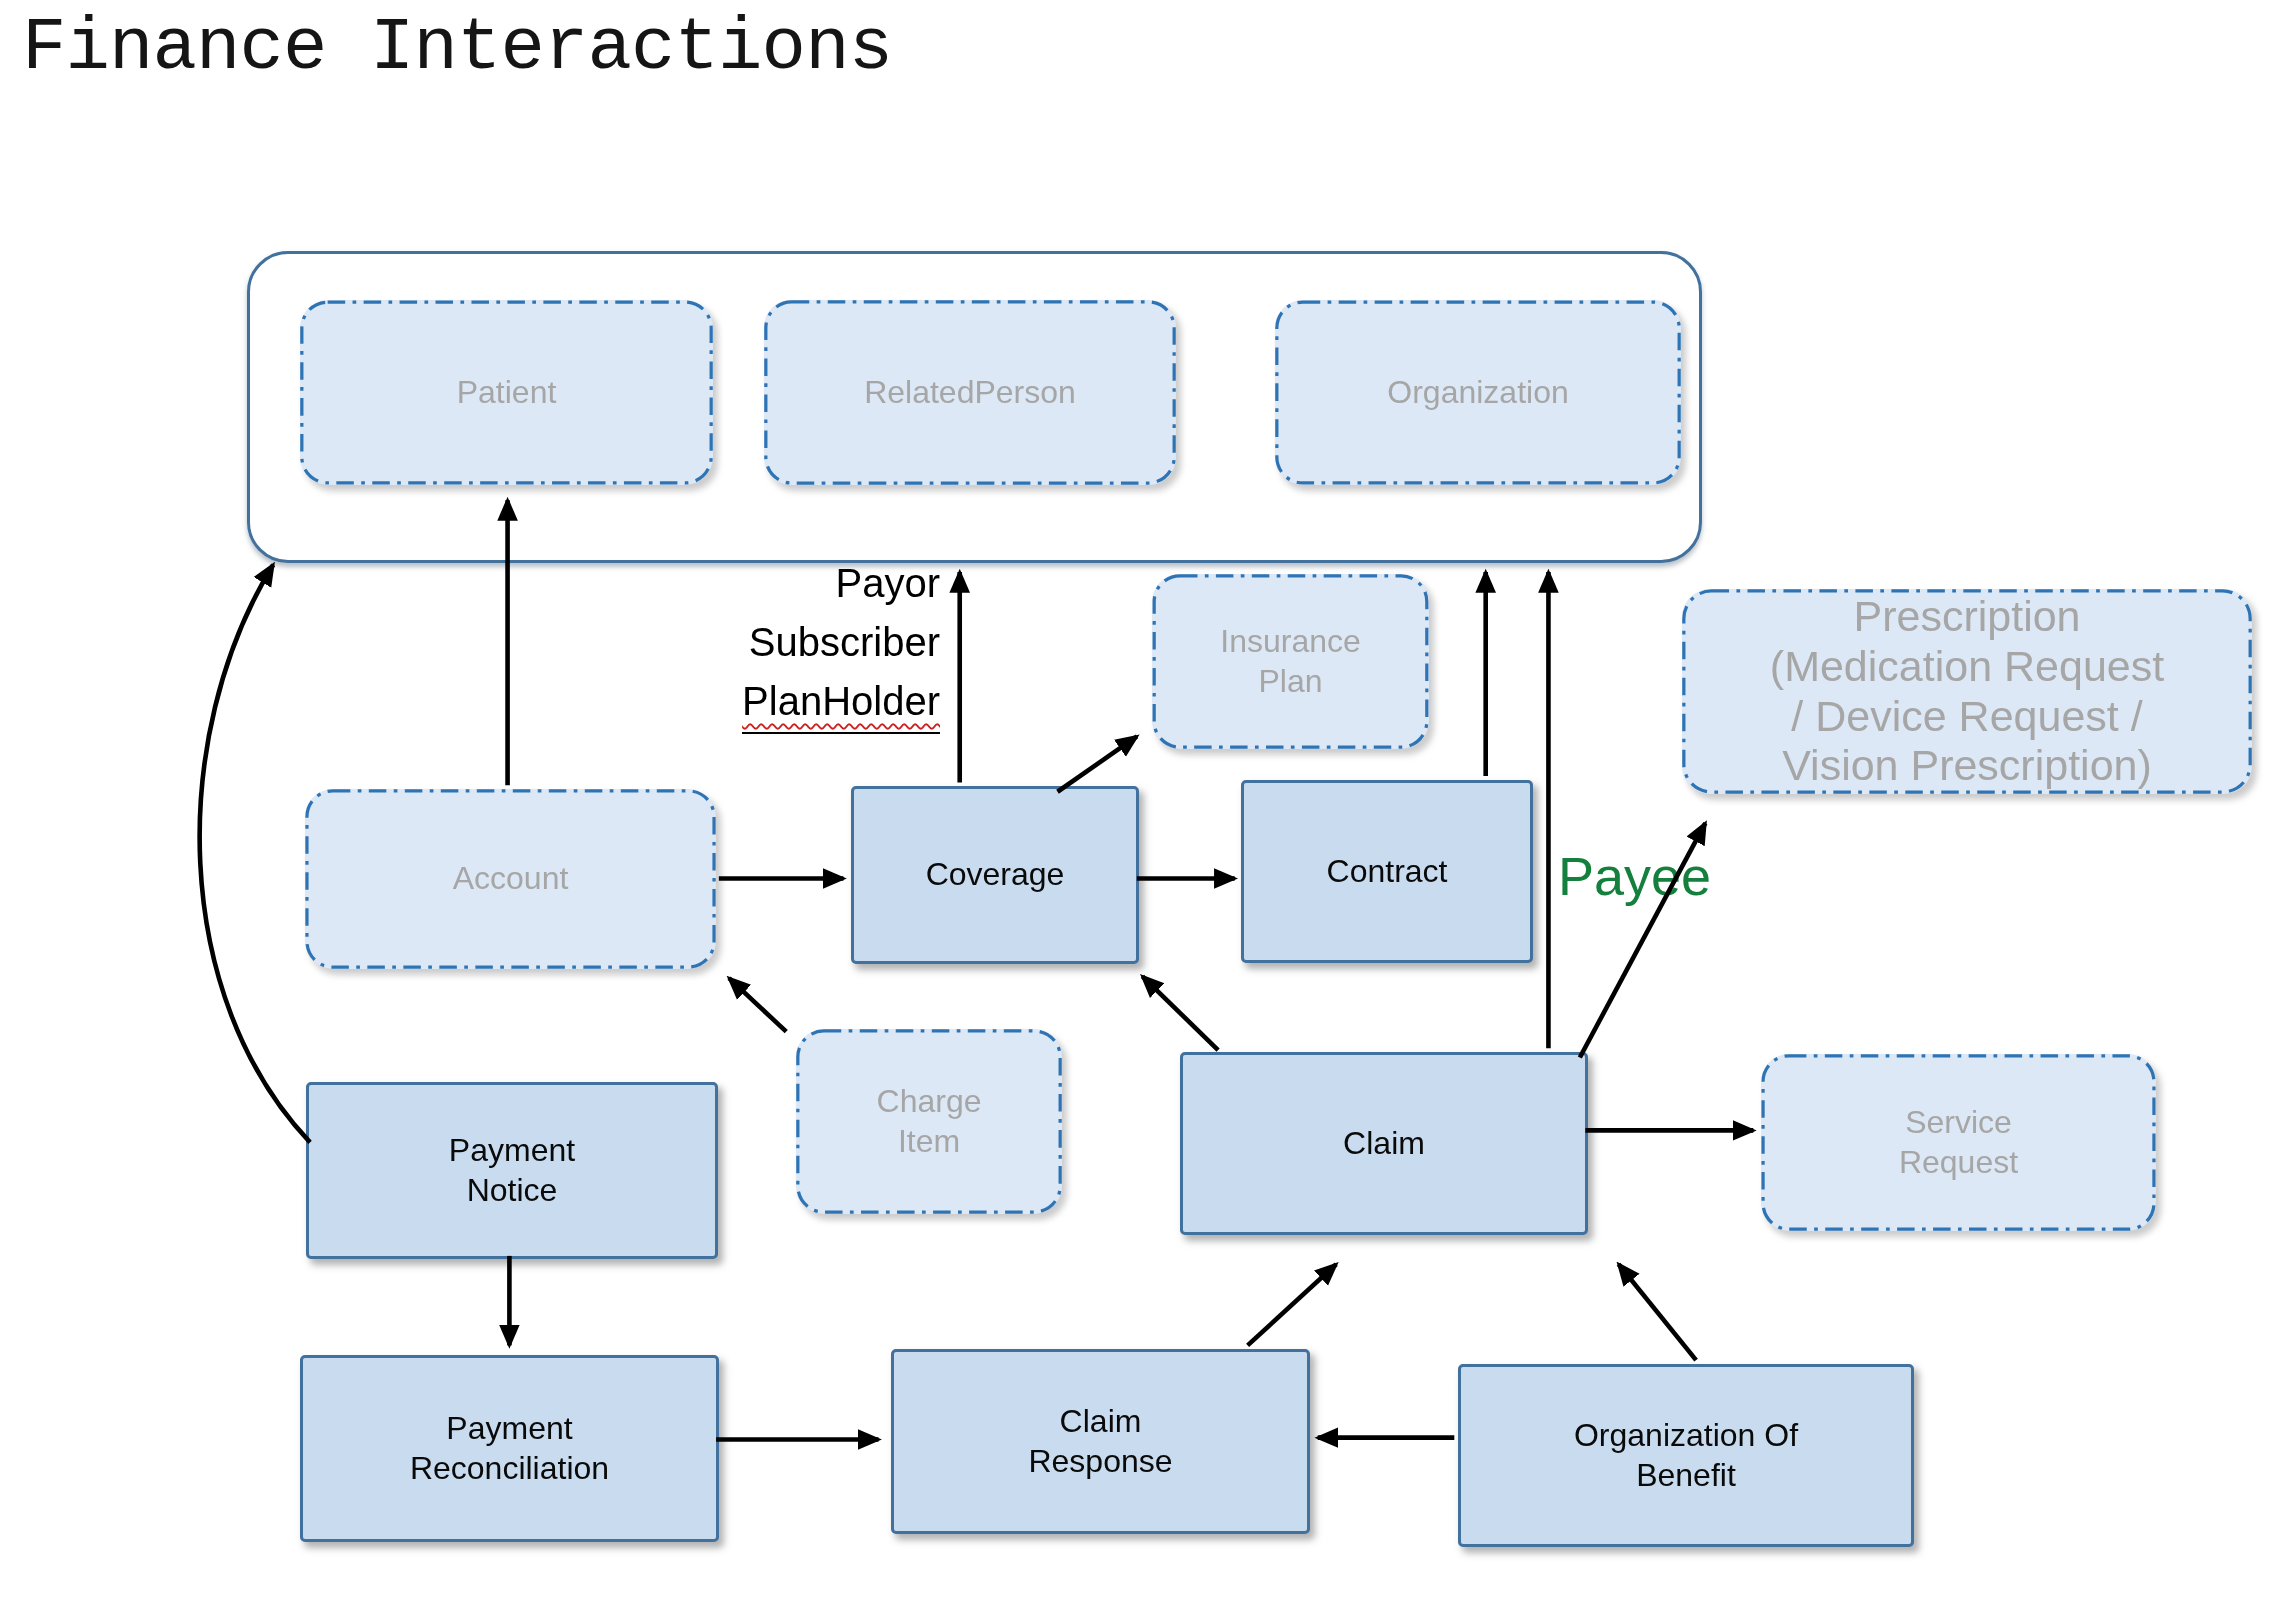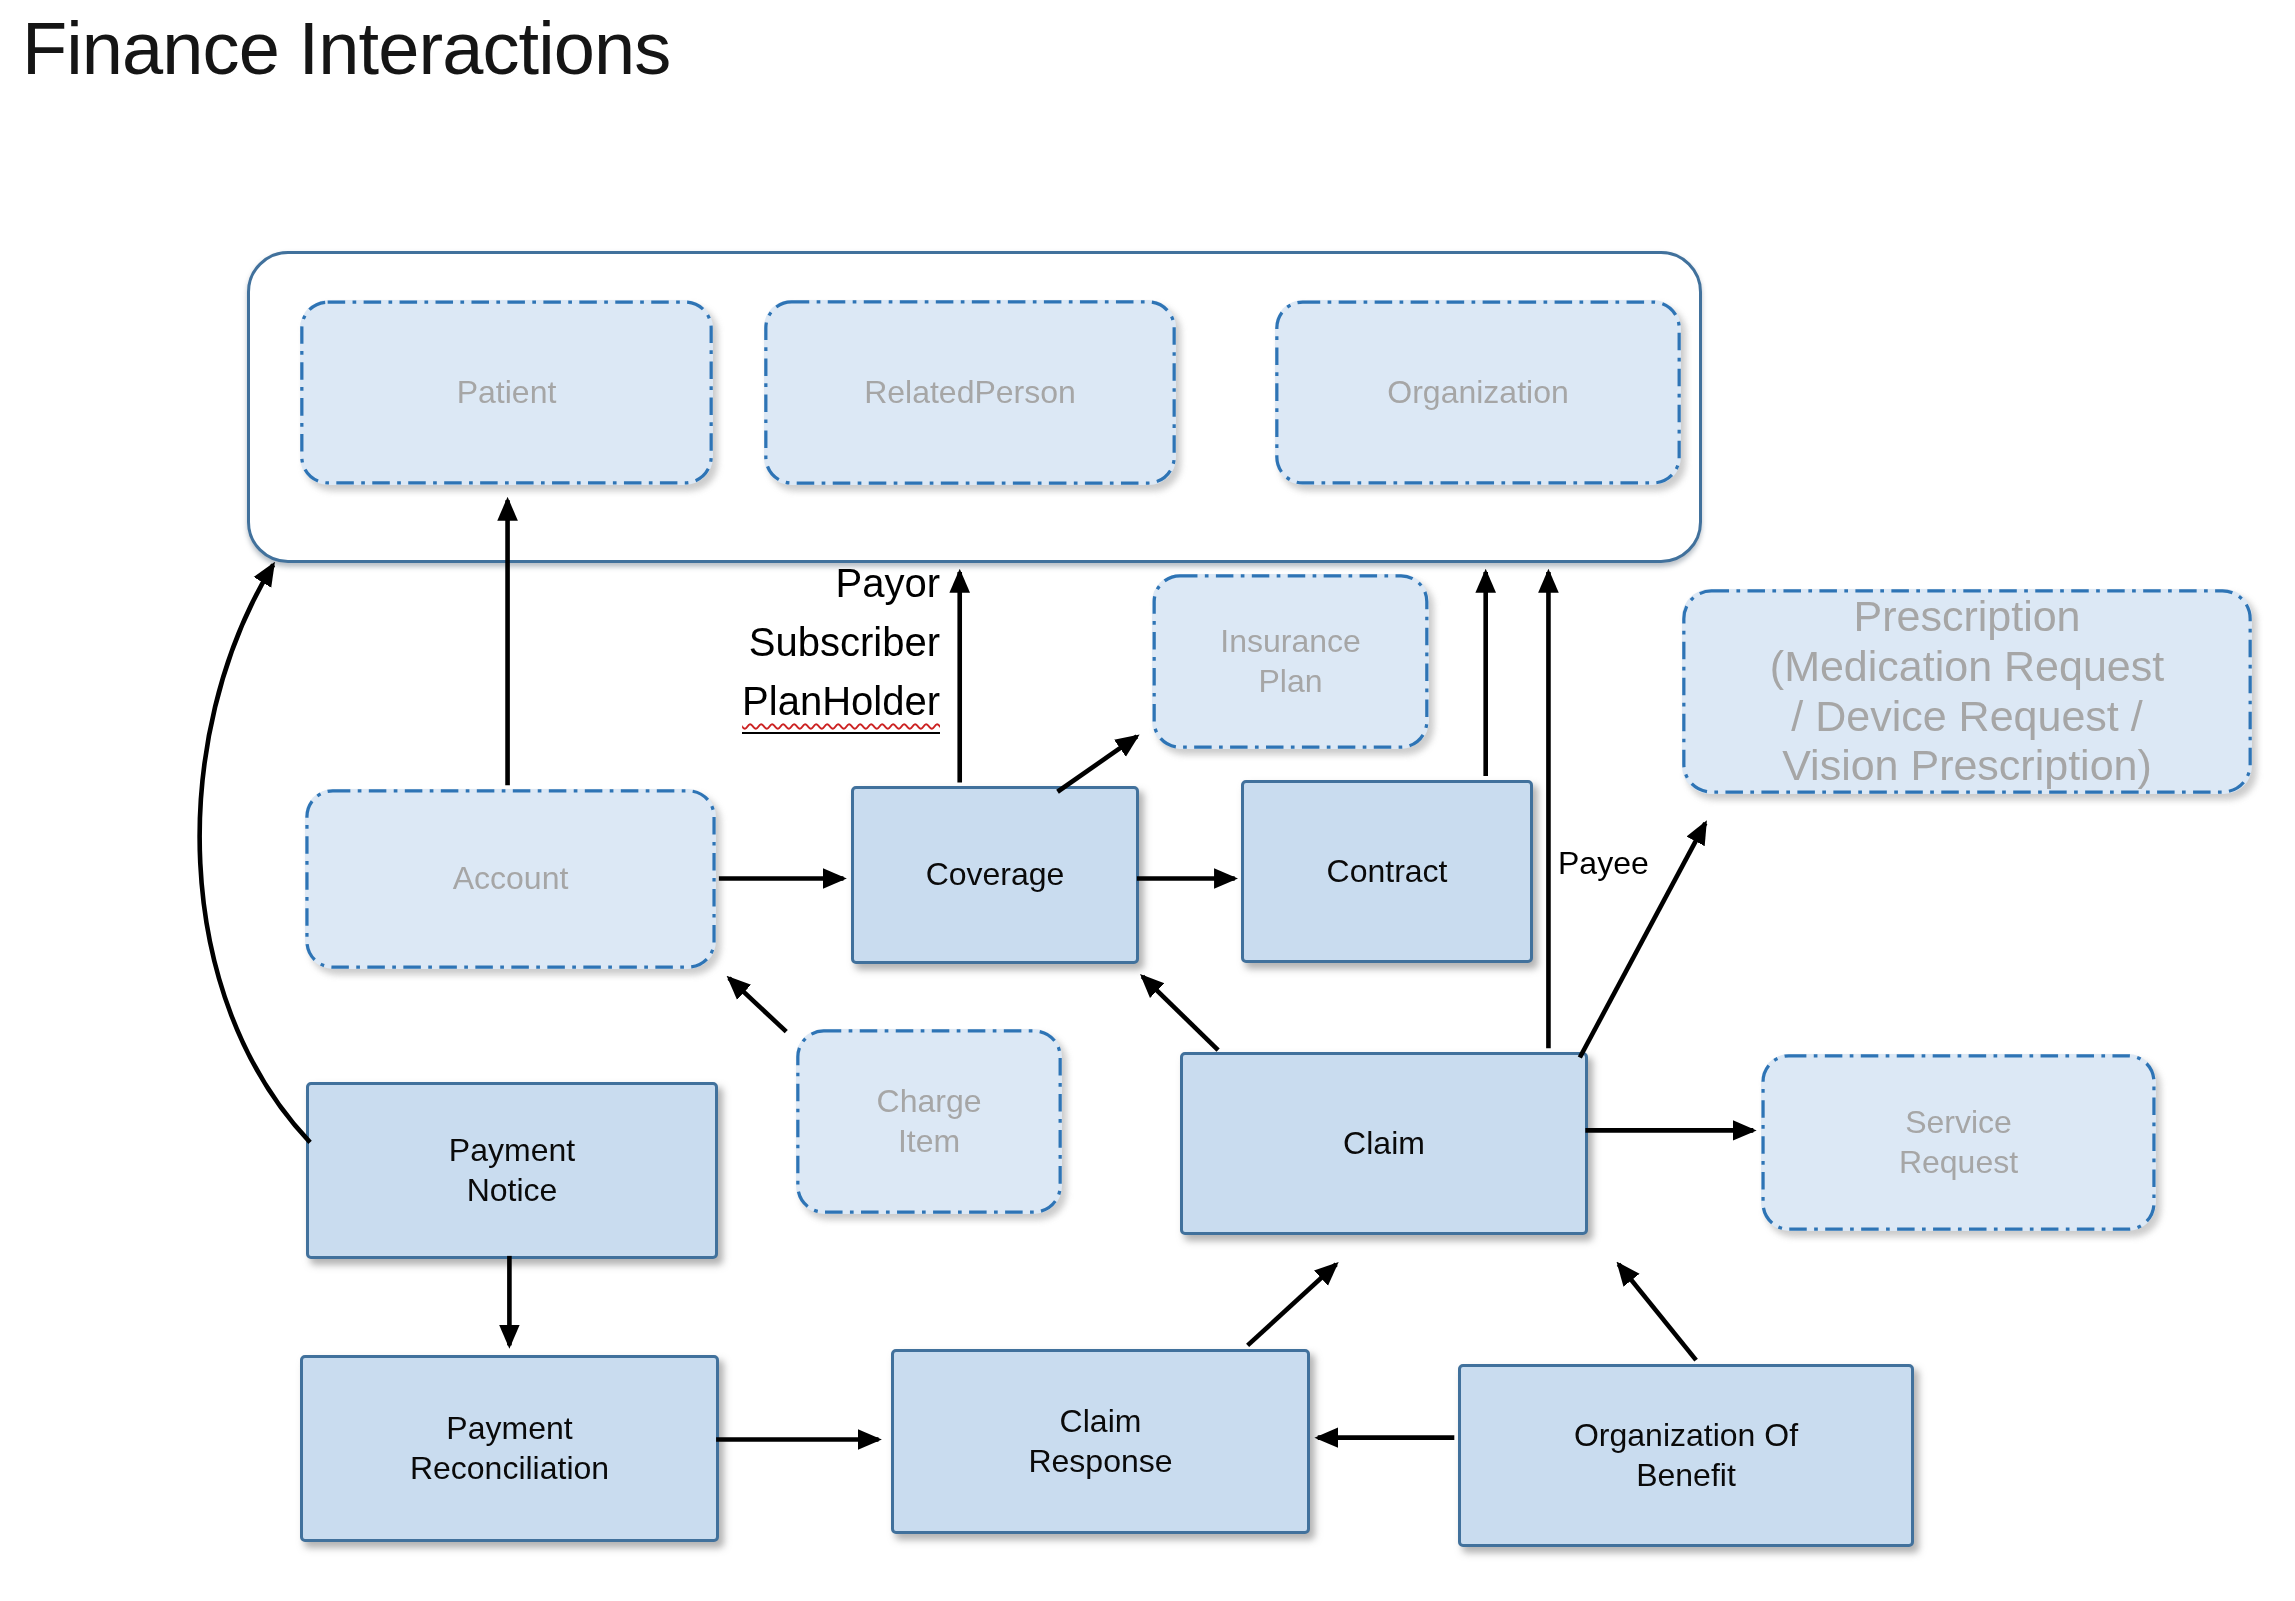--- a/index.html
+++ b/index.html
@@ -3,21 +3,21 @@
 <meta charset="utf-8">
 <style>
   html,body{margin:0;padding:0;background:#ffffff;}
   .canvas{
     position:relative;width:2295px;height:1601px;background:#ffffff;overflow:hidden;
     font-family:"Liberation Sans", sans-serif;
   }
   .title{
     position:absolute;left:22px;top:5.5px;margin:0;
     font-size:74px;font-weight:400;letter-spacing:-0.9px;color:#151515;
-    font-family:Liberation Sans, sans-serif;
+    font-family:Liberation Mono, monospace;
   }
   
   .party-container{
     position:absolute;left:247px;top:251px;width:1449px;height:306px;
     border:3.7px solid #41719c;border-radius:41px;background:#ffffff;
     box-shadow:0 3.7px 5.5px rgba(100,115,130,.45);
   }
   
   .node{position:absolute;}
   .node .node-label{
@@ -44,21 +44,21 @@
     position:absolute;left:626px;top:554px;width:314px;text-align:right;
     font-size:40px;line-height:59px;color:#000;
   }
   .planholder{
     display:inline-block;border-bottom:2.8px solid #000;padding-bottom:0.9px;
   }
   .planholder .wavy{
     text-decoration:underline wavy #cc2222;text-decoration-thickness:1.8px;text-underline-offset:8.3px;
   }
   .payee{
-    position:absolute;left:1558px;top:845px;font-size:32px;color:#000000;
+    position:absolute;left:1558px;top:845px;font-size:54px;color:#15803d;
   }
   svg.arrows{position:absolute;left:0;top:0;pointer-events:none;}
   .arrow{stroke:#000;stroke-width:5;fill:none;}
 </style>
 </head>
 <body>
 
 <div class="canvas">
 
   <h1 class="title">Finance Interactions</h1>

